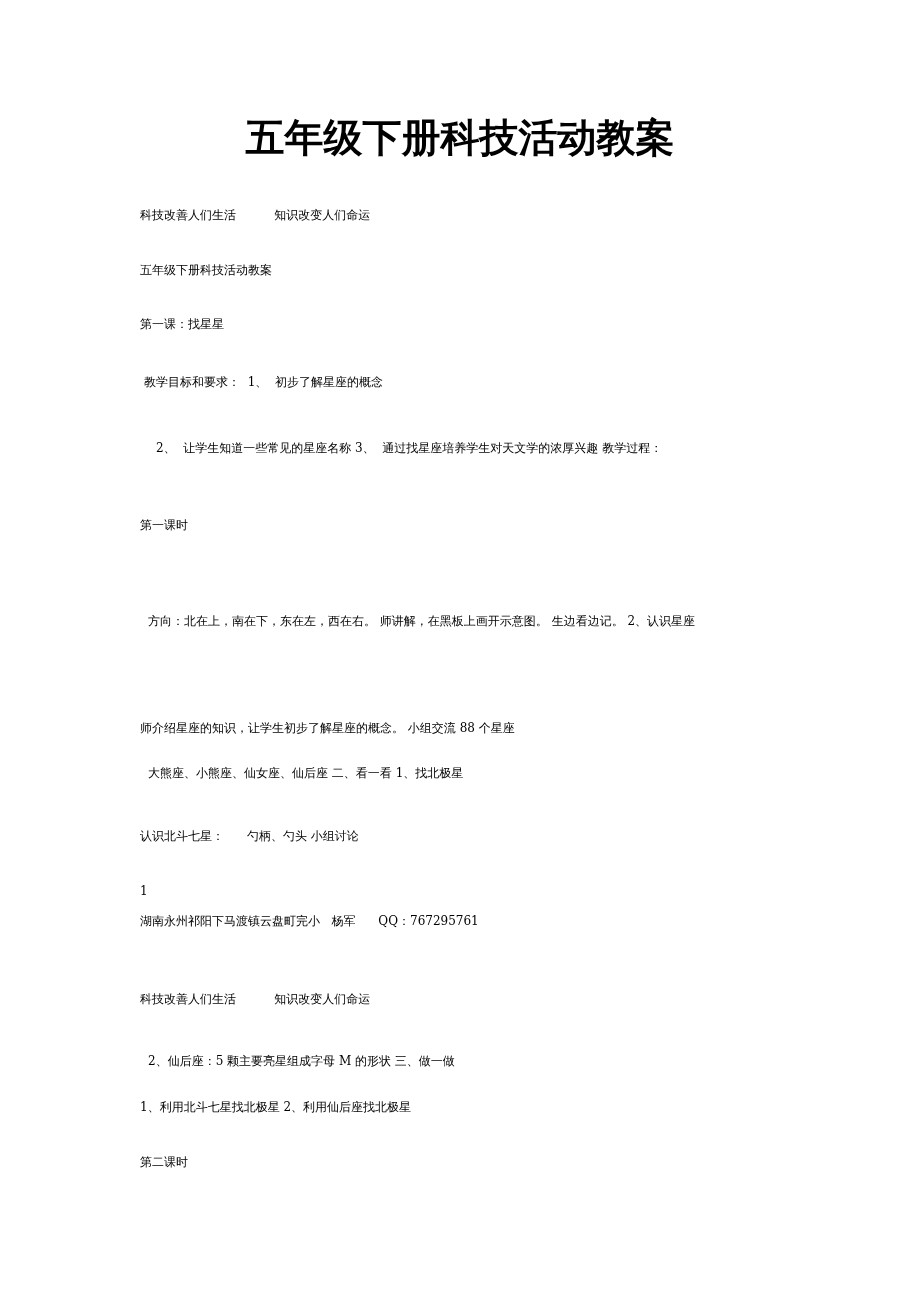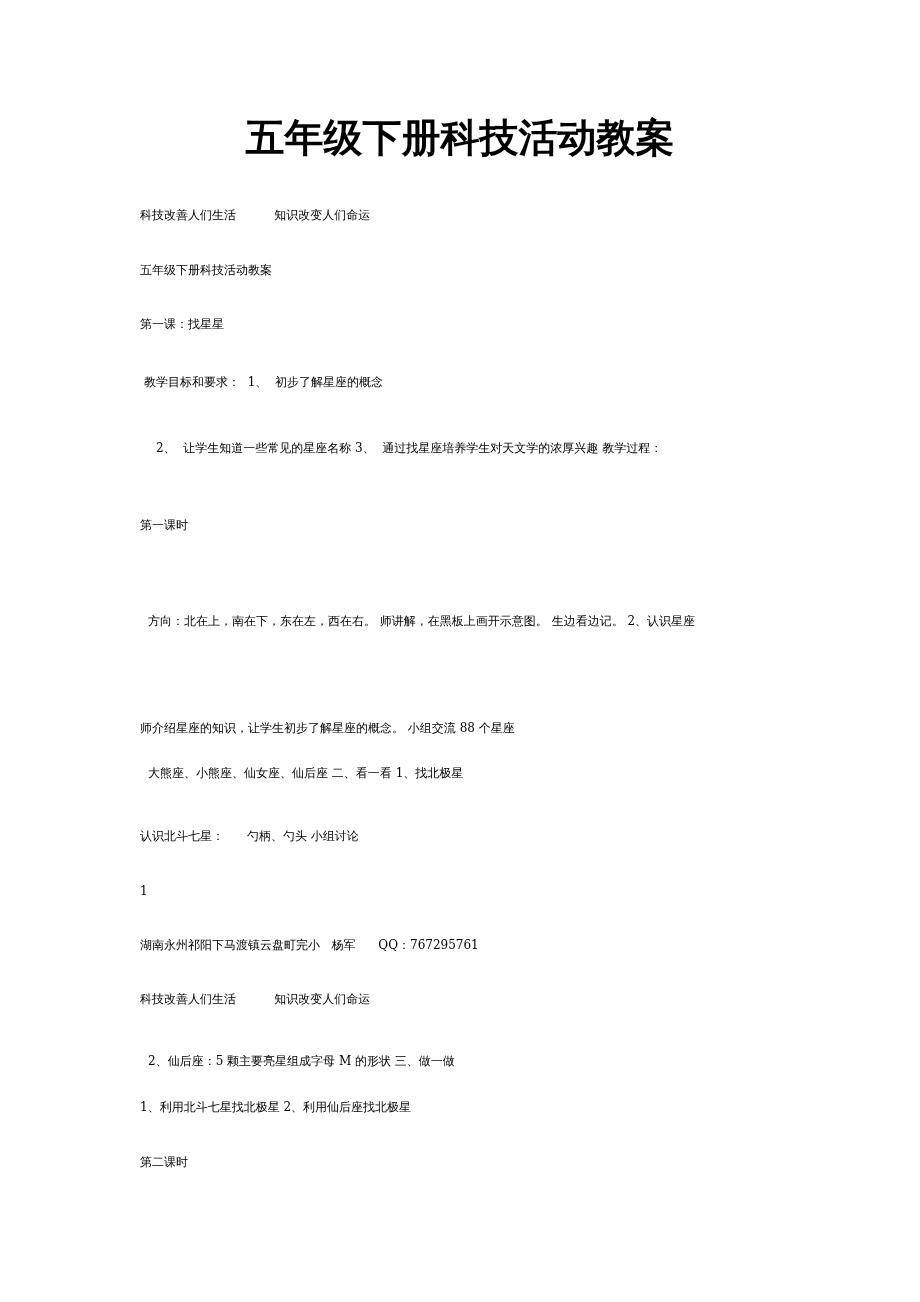--- a/index.html
+++ b/index.html
@@ -54,18 +54,18 @@
   <p class="para" style="top:251px;margin:0;">五年级下册科技活动教案</p>
   <p class="para" style="top:305px;margin:0;">第一课：找星星</p>
   <p class="para" style="top:359px;margin:4px;">教学目标和要求：  1、  初步了解星座的概念</p>
   <p class="para" style="top:413px;margin:16px;">2、  让学生知道一些常见的星座名称 3、  通过找星座培养学生对天文学的浓厚兴趣 教学过程：</p>
   <p class="para" style="top:506px;margin:0;">第一课时</p>
   <p class="para" style="top:594px;margin:8px;">方向：北在上，南在下，东在左，西在右。 师讲解，在黑板上画开示意图。 生边看边记。 2、认识星座</p>
   <p class="para" style="top:709px;margin:0;">师介绍星座的知识，让学生初步了解星座的概念。 小组交流 88 个星座</p>
   <p class="para" style="top:746px;margin:8px;">大熊座、小熊座、仙女座、仙后座 二、看一看 1、找北极星</p>
   <p class="para" style="top:817px;margin:0;">认识北斗七星：      勺柄、勺头 小组讨论</p>
   <p class="para" style="top:872px;margin:0;">1</p>
-  <p class="para" style="top:926px;margin:0;">湖南永州祁阳下马渡镇云盘町完小   杨军      QQ：767295761</p>
+  <p class="para" style="top:902px;margin:0;">湖南永州祁阳下马渡镇云盘町完小   杨军      QQ：767295761</p>
   <p class="para" style="top:980px;margin:0;">科技改善人们生活          知识改变人们命运</p>
   <p class="para" style="top:1034px;margin:8px;">2、仙后座：5 颗主要亮星组成字母 M 的形状 三、做一做</p>
   <p class="para" style="top:1088px;margin:0;">1、利用北斗七星找北极星 2、利用仙后座找北极星</p>
   <p class="para" style="top:1143px;margin:0;">第二课时</p>
 </div>
 
 </body></html>

